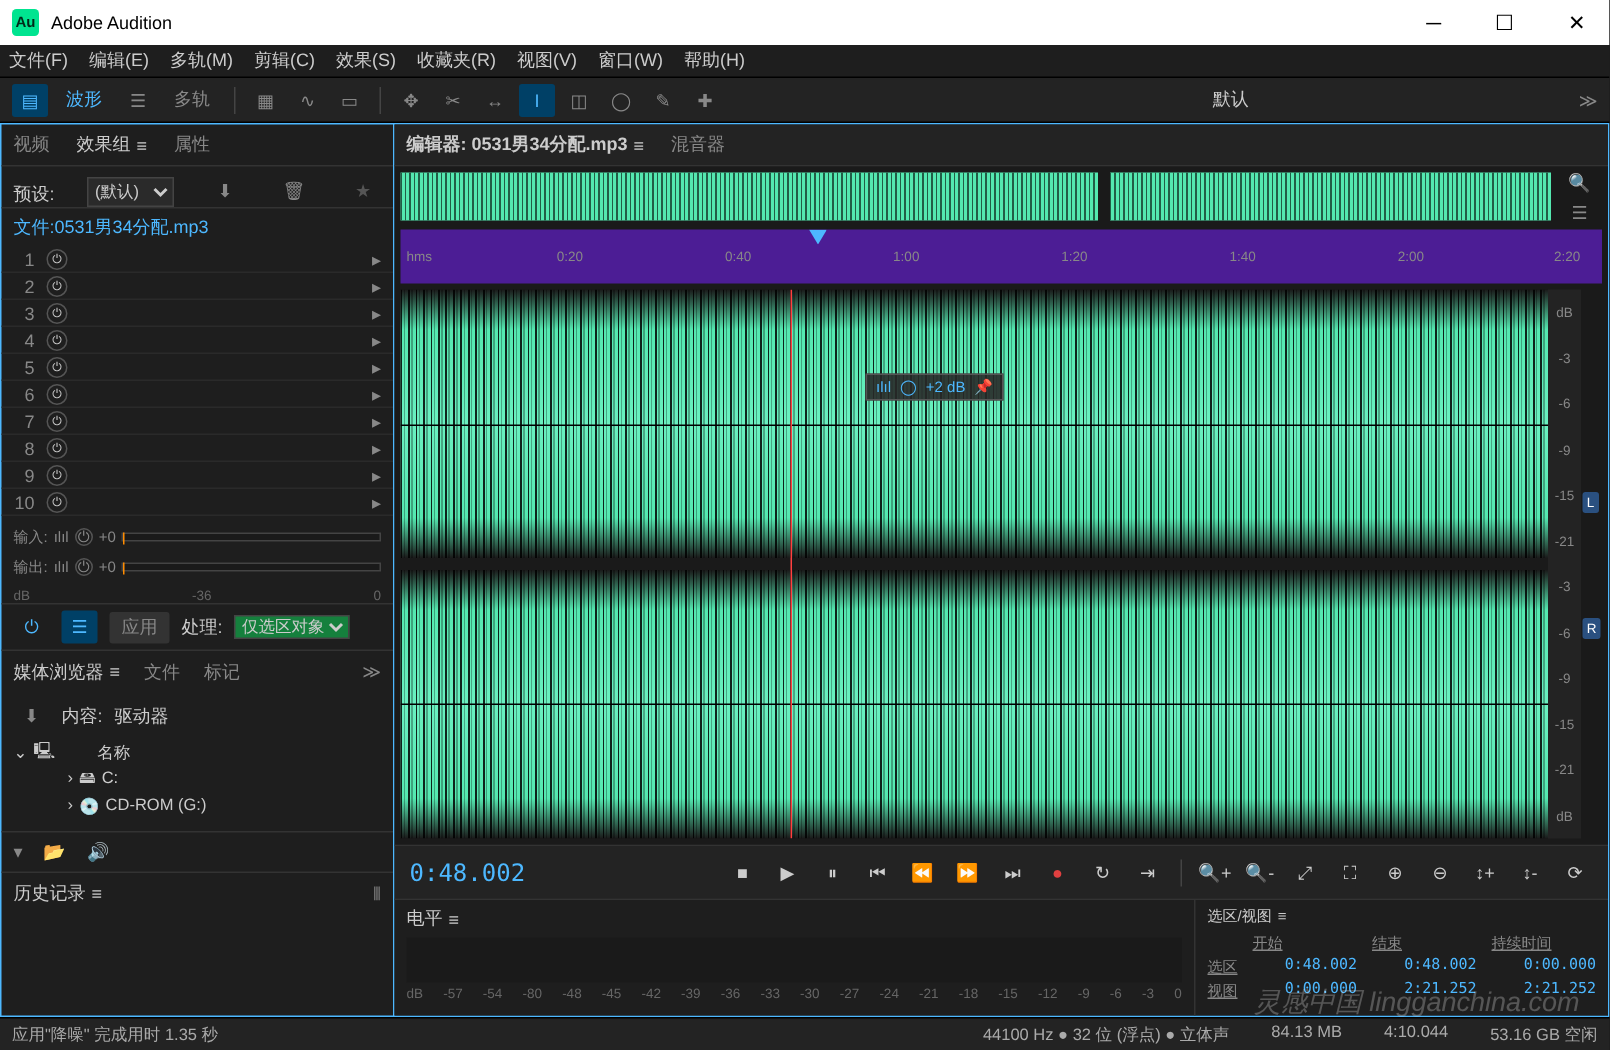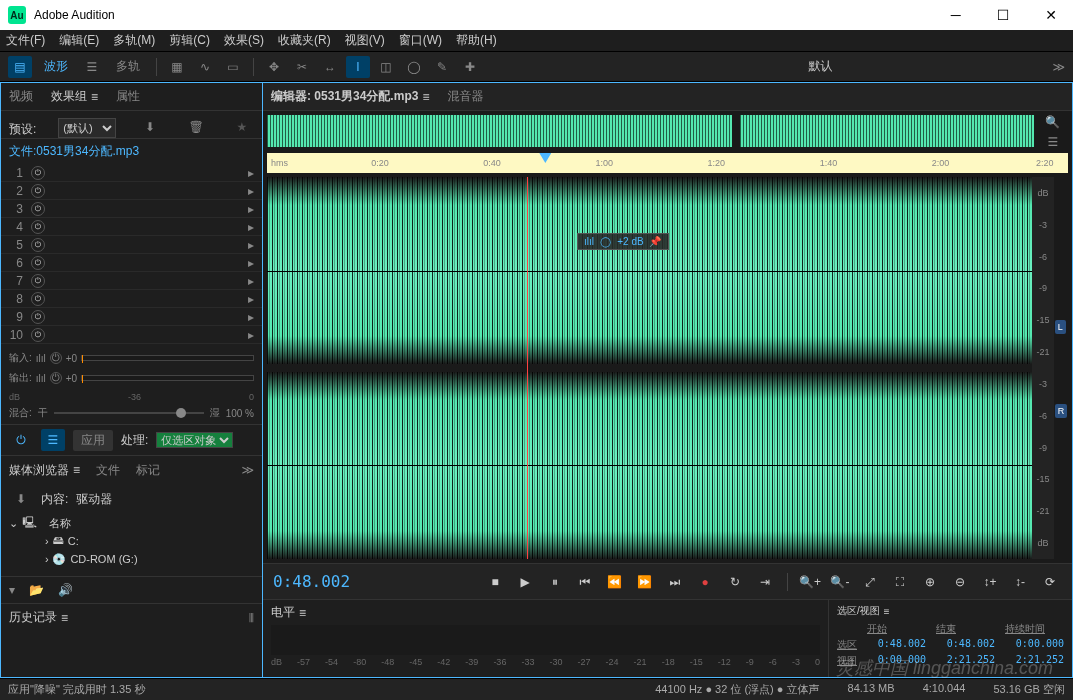--- a/index.html
+++ b/index.html
@@ -50,21 +50,21 @@
 .tree-icons { display:flex; gap:14px; padding:6px 8px; color:#888; border-top:1px solid #333; margin-top:8px; }
 .history-panel { border-top:1px solid #333; height:28px; display:flex; align-items:center; padding:0 8px; gap:8px; }
 .right-col { flex:1; display:flex; flex-direction:column; border:1px solid #4db8ff; }
 .editor-tabs { height:28px; display:flex; align-items:center; padding:0 8px; gap:18px; background:#232323; border-bottom:1px solid #333; }
 .editor-area { flex:1; display:flex; flex-direction:column; background:#1a1a1a; padding:4px; gap:4px; position:relative; }
 .overview { height:32px; display:flex; gap:2px; }
 .overview .wave-mini { flex:1; background:linear-gradient(#54e8b0,#54e8b0); position:relative; overflow:hidden; }
 .overview .wave-mini::before { content:""; position:absolute; inset:0; background:repeating-linear-gradient(90deg,rgba(0,0,0,.6) 0 1px,transparent 1px 3px); }
 .overview .gap { width:4px; background:#1a1a1a; }
 .side-icons { width:30px; display:flex; flex-direction:column; gap:6px; align-items:center; color:#888; }
-.timeline-row { height:20px; background:#fef9c3; display:flex; align-items:center; position:relative; font-size:9px; color:#888; }
+.timeline-row { height:36px; background:#4c1d95; display:flex; align-items:center; position:relative; font-size:9px; color:#888; }
 .timeline-row .tlabel { position:absolute; }
 .playhead { position:absolute; top:0; width:12px; height:10px; background:#4db8ff; clip-path:polygon(0 0,100% 0,50% 100%); }
 .wave-main { flex:1; position:relative; display:flex; }
 .wave-canvas { flex:1; position:relative; background:#1a1a1a; overflow:hidden; }
 .wave-channel { position:absolute; left:0; right:0; background:#1a1a1a; }
 .wave-channel.top { top:0; height:49%; }
 .wave-channel.bot { bottom:0; height:49%; }
 .wave-fill { position:absolute; inset:0; background:linear-gradient(180deg,#1a1a1a 0%,#54e8b0 15%,#6af0c0 50%,#54e8b0 85%,#1a1a1a 100%); }
 .wave-noise { position:absolute; inset:0; background:repeating-linear-gradient(90deg,rgba(0,0,0,.85) 0 1px,transparent 1px 2px,rgba(0,0,0,.3) 2px 3px,transparent 3px 5px); }
 .wave-mid { position:absolute; left:0; right:0; top:50%; height:1px; background:#000; }
@@ -74,21 +74,21 @@
 .hud { position:absolute; top:56px; left:310px; background:rgba(40,40,40,.9); border:1px solid #555; padding:2px 6px; display:flex; align-items:center; gap:6px; font-size:10px; color:#4db8ff; z-index:10; }
 .cursor-line { position:absolute; top:0; bottom:0; width:1px; background:#ff4040; left:34%; z-index:5; }
 .transport { height:36px; background:#232323; display:flex; align-items:center; padding:0 10px; gap:6px; border-top:1px solid #333; }
 .timecode { color:#4db8ff; font-size:16px; font-family:monospace; margin-right:auto; }
 .trans-btn { width:24px; height:24px; display:flex; align-items:center; justify-content:center; color:#ccc; cursor:pointer; font-size:12px; }
 .trans-btn.rec { color:#e04040; }
 .bottom-panels { height:78px; display:flex; background:#1e1e1e; border-top:1px solid #333; }
 .levels-panel { flex:1; padding:4px 8px; }
 .levels-meter { height:30px; background:#1a1a1a; margin-top:4px; position:relative; }
 .levels-scale { display:flex; font-size:9px; color:#666; margin-top:2px; justify-content:space-between; }
-.selection-panel { width:244px; padding:4px 8px; border-left:1px solid #333; font-size:10px; }
+.selection-panel { width:276px; padding:4px 8px; border-left:1px solid #333; font-size:10px; }
 .sel-grid { display:grid; grid-template-columns:auto 1fr 1fr 1fr; gap:2px 10px; margin-top:4px; }
 .sel-grid .hdr { color:#888;text-decoration:underline; }
 .sel-grid .val { color:#4db8ff; text-align:right; font-family:monospace; }
 .statusbar { height:22px; background:#232323; display:flex; align-items:center; padding:0 8px; gap:18px; font-size:11px; color:#aaa; border-top:1px solid #000; }
 .statusbar .right { margin-left:auto; display:flex; gap:28px; }
 .watermark { position:absolute; right:20px; bottom:20px; color:rgba(255,255,255,.25); font-size:18px; font-style:italic; pointer-events:none; z-index:20; }
 </style>
 </head>
 <body>
 
@@ -226,29 +226,20 @@
           <div class="meter-bar">
             <div class="tick" style="left:0"></div>
           </div>
         </div>
     </div>
     <div class="db-scale">
         <span>dB</span>
         <span>-36</span>
         <span>0</span>
       </div>
-    <div class="mix-row">
-      <span>混合:</span>
-      <span>干</span>
-      <div class="slider-track">
-          <div class="slider-thumb"></div>
-        </div>
-      <span>湿</span>
-      <span>100 %</span>
-    </div>
     <div class="apply-row">
       <span class="tool-btn" style="color:#4db8ff">⏻</span>
       <span class="tool-btn active">☰</span>
       <span class="btn">应用</span>
       <span>处理:</span>
       <select><option>仅选区对象</option></select>
     </div>
     <div class="browser-panel">
       <div class="browser-tabs">
         <span class="panel-tab active"><span>媒体浏览器</span> ≡</span>
@@ -258,21 +249,21 @@
       </div>
       <div class="content-row">
         <span class="tool-btn">⬇</span>
         <span>内容:</span>
         <span>驱动器</span>
       </div>
       <div class="tree">
         <div class="tree-row">
             <span>⌄</span>
             <span>🖳</span>
-            <span style="margin-left:8px">名称</span>
+            <span style="margin-left:24px">名称</span>
           </div>
         <div class="tree-row">
             <span class="indent2">›</span>
             <span>🖴</span>
             <span>C:</span>
           </div>
         <div class="tree-row">
             <span class="indent2">›</span>
             <span>💿</span>
             <span>CD-ROM (G:)</span>

